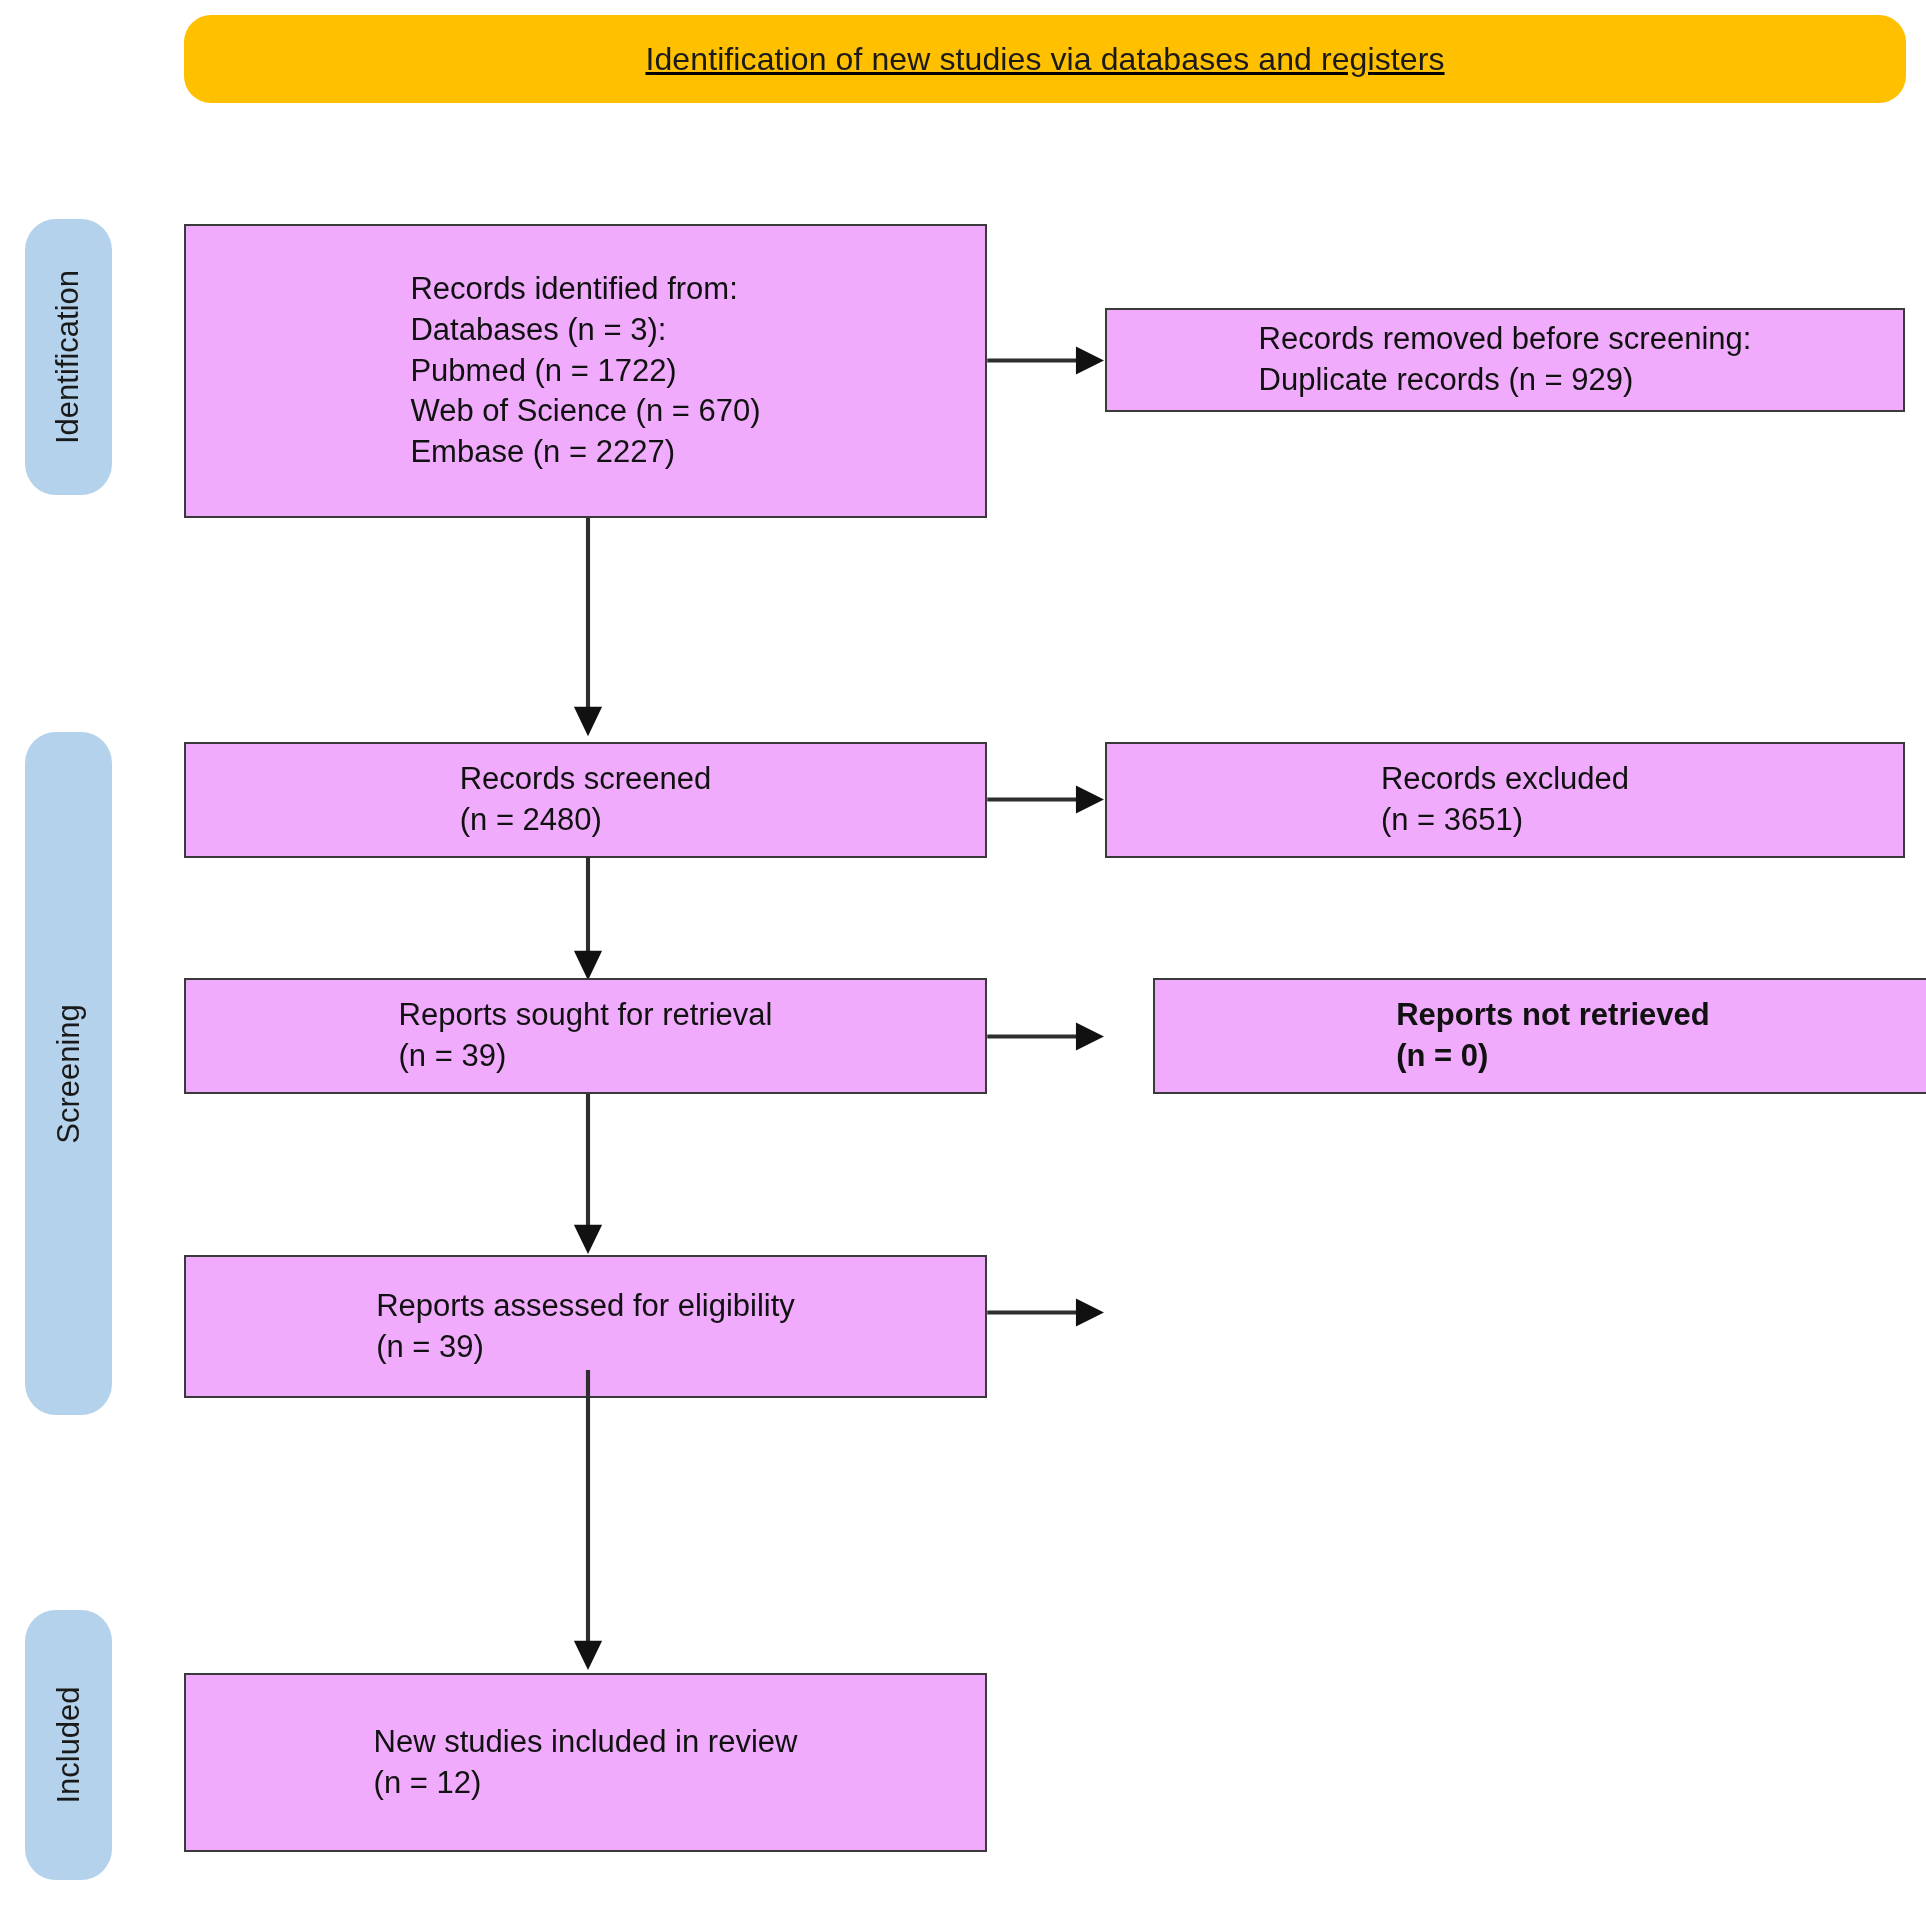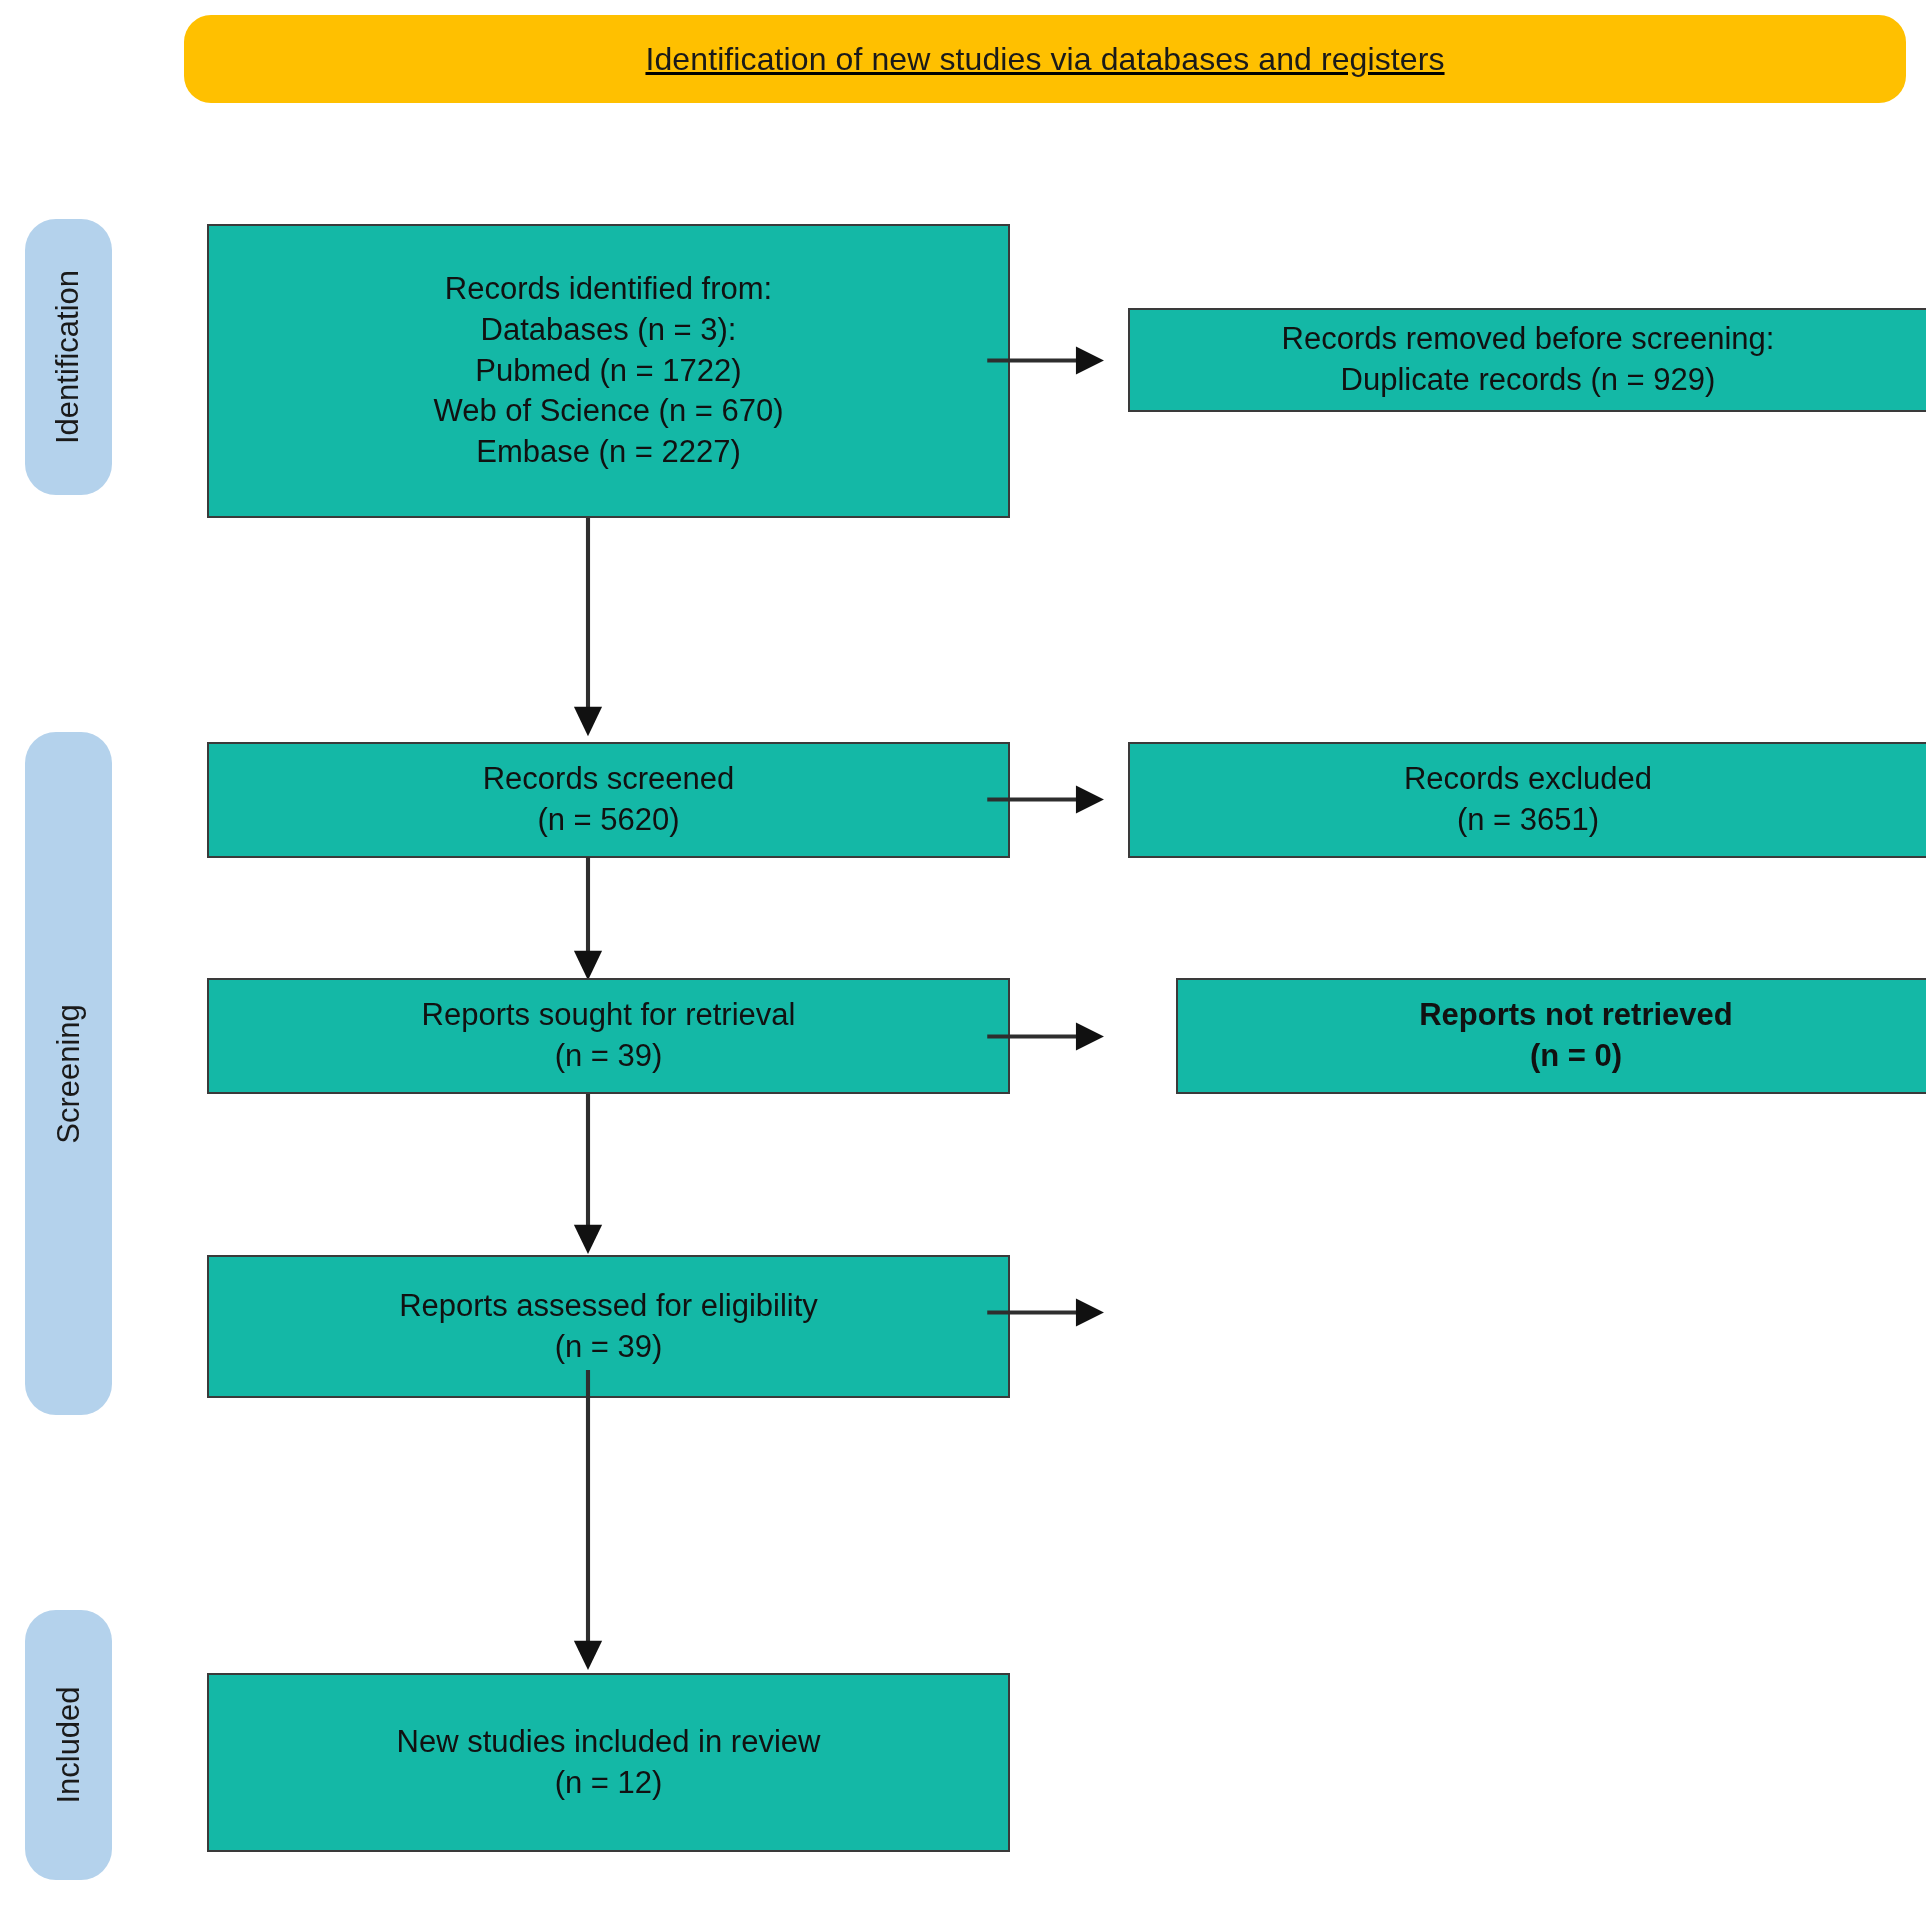--- a/index.html
+++ b/index.html
@@ -52,28 +52,27 @@
     font-size: 31px;
     color: #1a1a1a;
     white-space: nowrap;
     transform: rotate(-90deg);
     transform-origin: center center;
   }
 
   
   .flow-box {
     position: absolute;
-    background: #14b8a6;
+    background: #f0abfc;
     border: 2.9px solid #3a3a3a;
     box-sizing: border-box;
     display: flex;
     align-items: center;
     justify-content: center;
-    text-align: center;
-    margin-left: 23px;
+    text-align: left;
   }
   .flow-box-text {
     font-size: 31px;
     line-height: 1.32;
     color: #111111;
     padding: 0 10.6px;
     white-space: pre-line;
   }
 
   
@@ -128,21 +127,21 @@
     <polygon points="152,6 200,30 152,54"></polygon>
   </svg>
 
   <svg class="connector" style="left:569px; top:518px; width:38px; height:224px;" viewBox="0 0 64 382">
     <line x1="32" y1="0" x2="32" y2="330"></line>
     <polygon points="8,322 56,322 32,372"></polygon>
   </svg>
 
   <div class="flow-box" style="left:184px; top:742px; width:803px; height:116px;">
     <span class="flow-box-text">Records screened
-(n = 5620)</span>
+(n = 2480)</span>
   </div>
 
   <div class="flow-box" style="left:1105px; top:742px; width:800px; height:116px;">
     <span class="flow-box-text">Records excluded
 (n = 3651)</span>
   </div>
 
   <svg class="connector" style="left:987px; top:782px; width:123px; height:35px;" viewBox="0 0 210 60">
     <line x1="0" y1="30" x2="160" y2="30"></line>
     <polygon points="152,6 200,30 152,54"></polygon>

